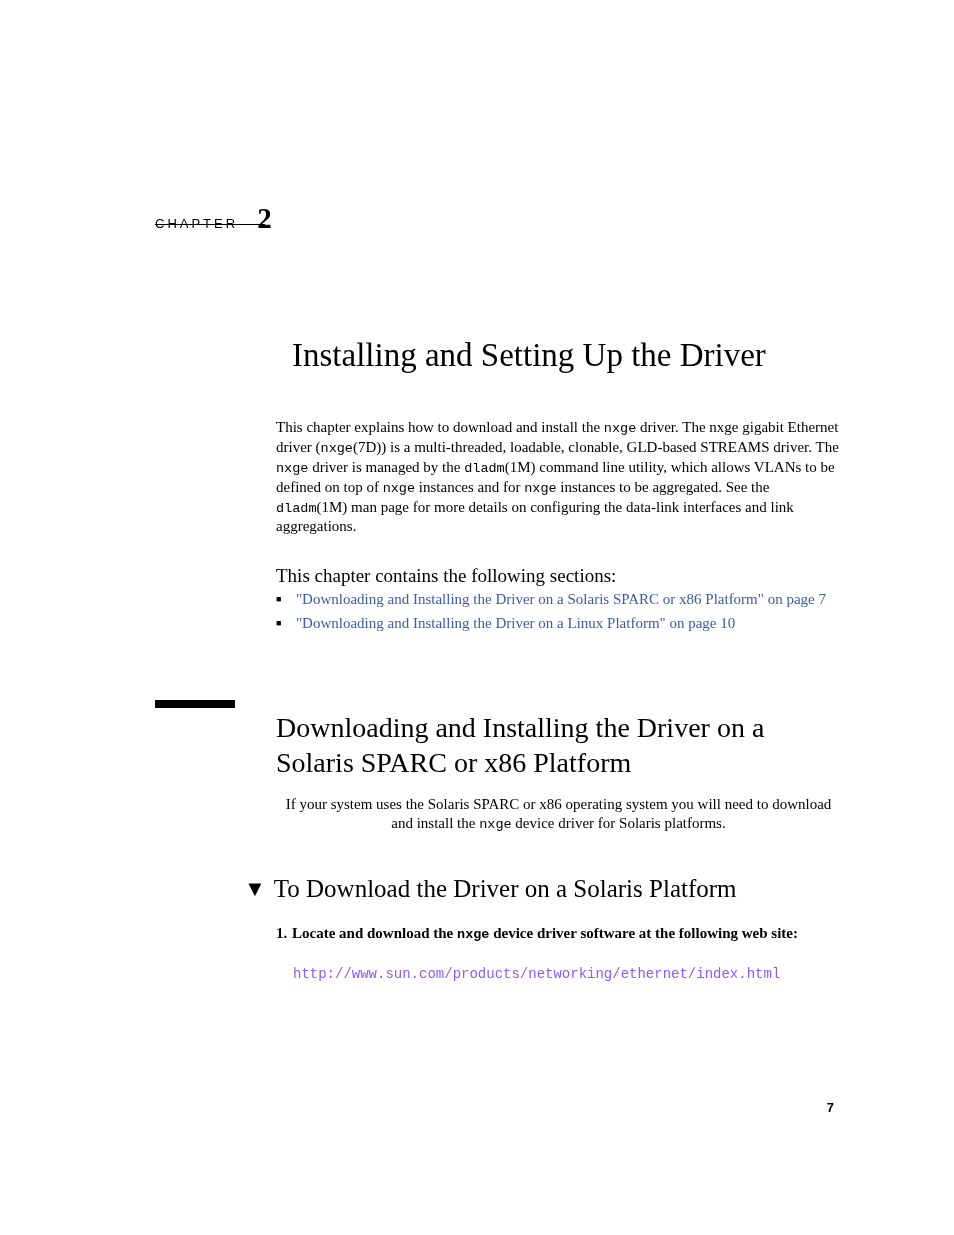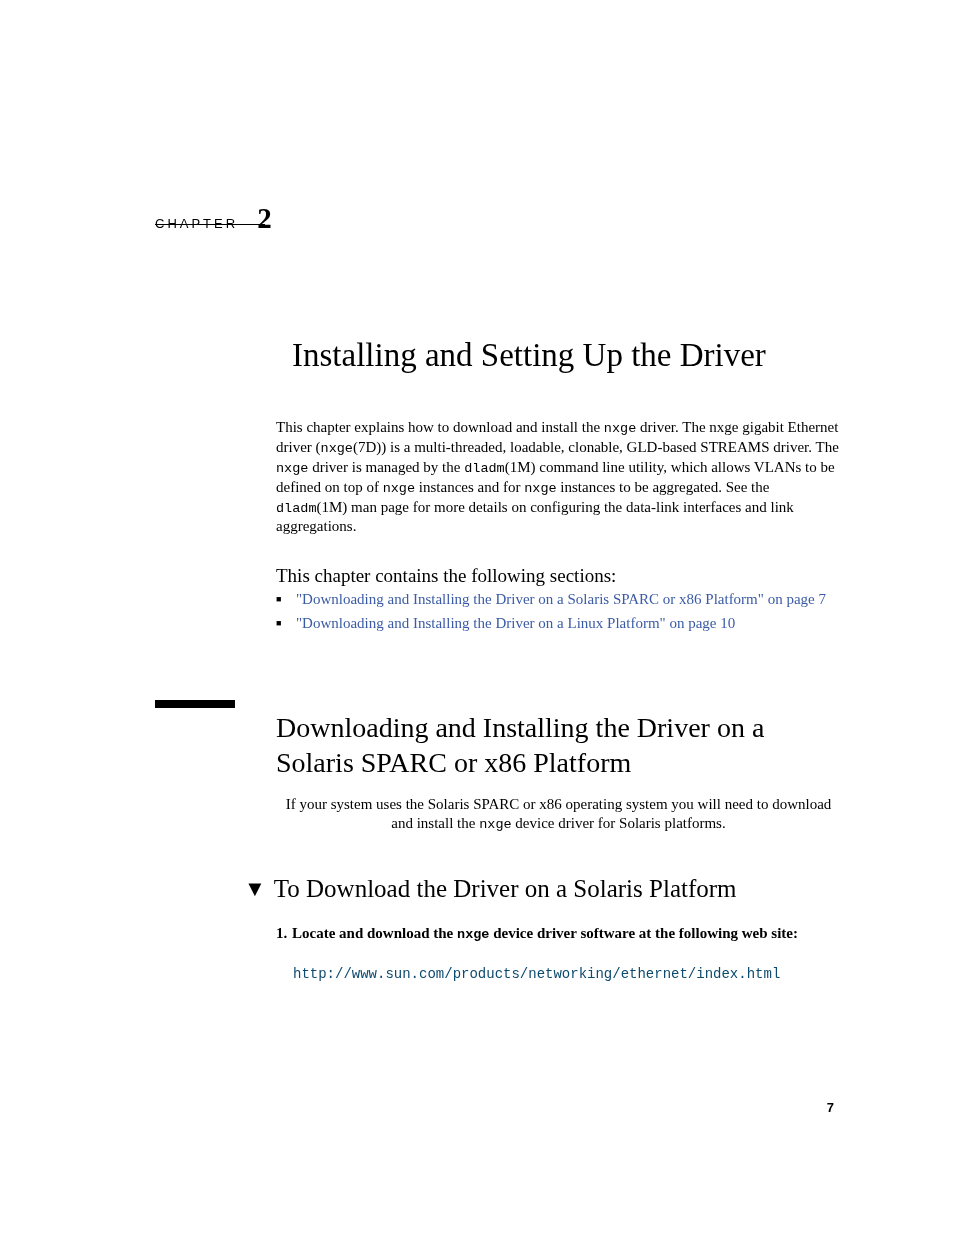--- a/index.html
+++ b/index.html
@@ -145,21 +145,21 @@
       font-weight: bold;
       line-height: 1.3;
       text-align: right;
     }
     .url-line {
       position: absolute;
       top: 966px;
       left: 293px;
       font-family: 'Courier New', monospace;
       font-size: 14px;
-      color: #0c4a6e;
+      color: #8b5cf6;
     }
     .mono {
       font-family: 'Courier New', monospace;
       font-size: 13.5px;
     }
     .mono-bold {
       font-family: 'Courier New', monospace;
       font-size: 13.5px;
       font-weight: bold;
     }

